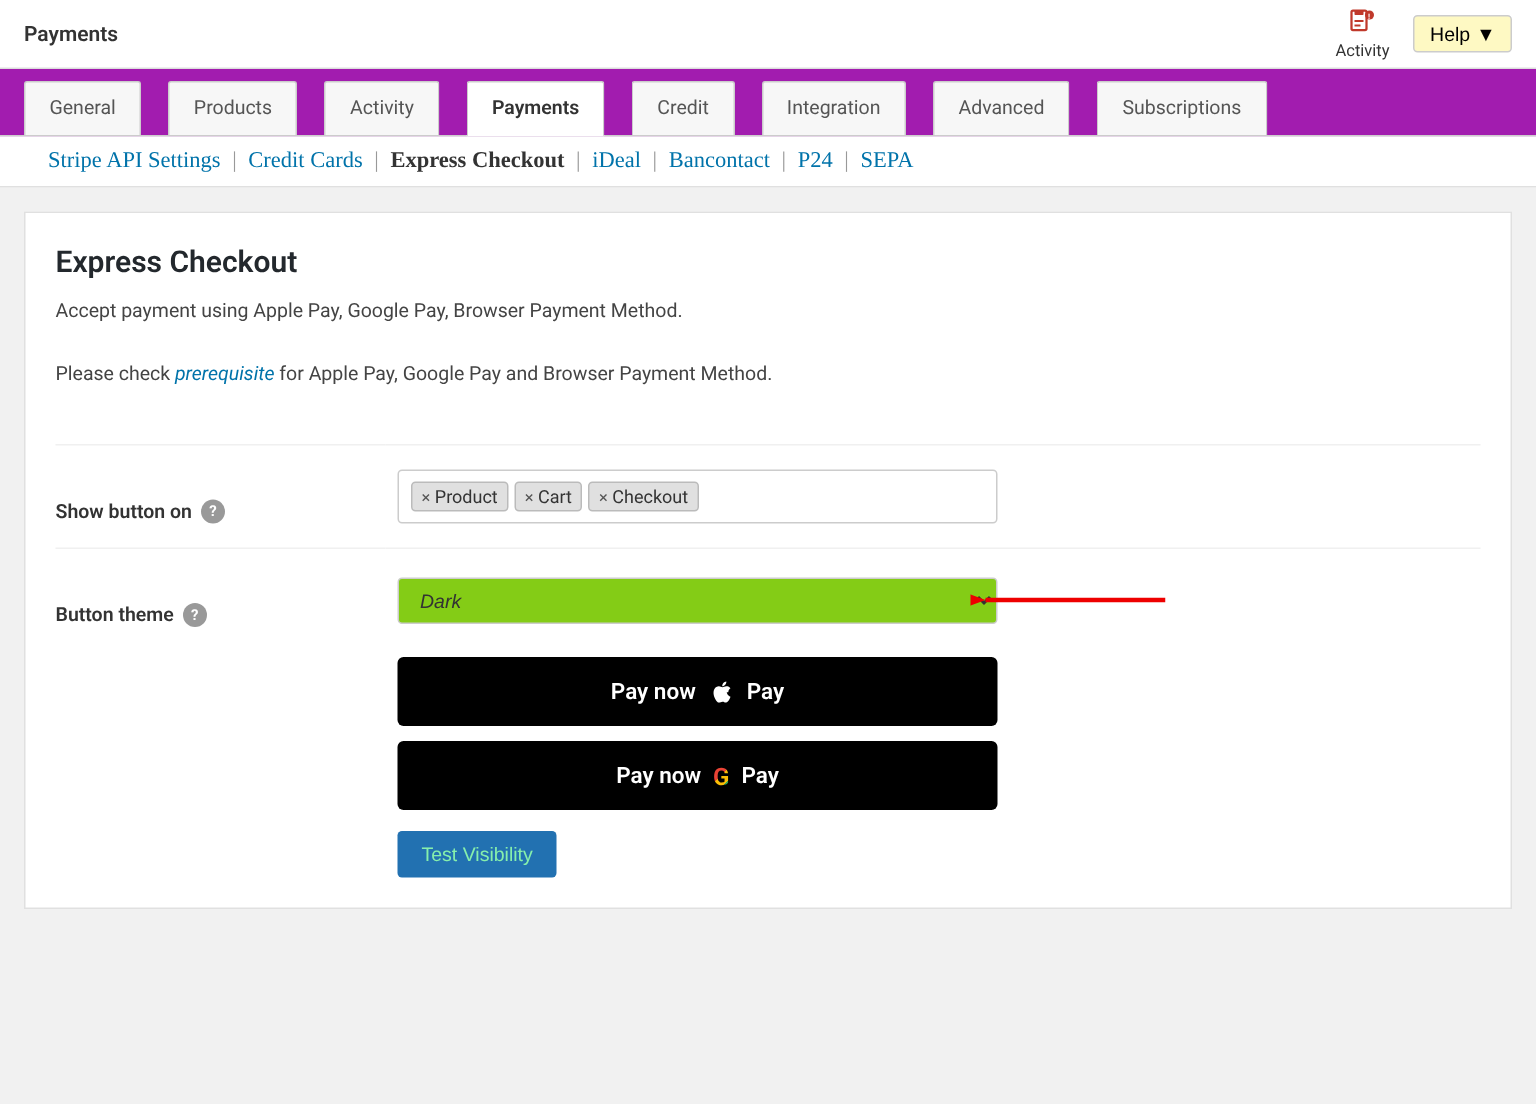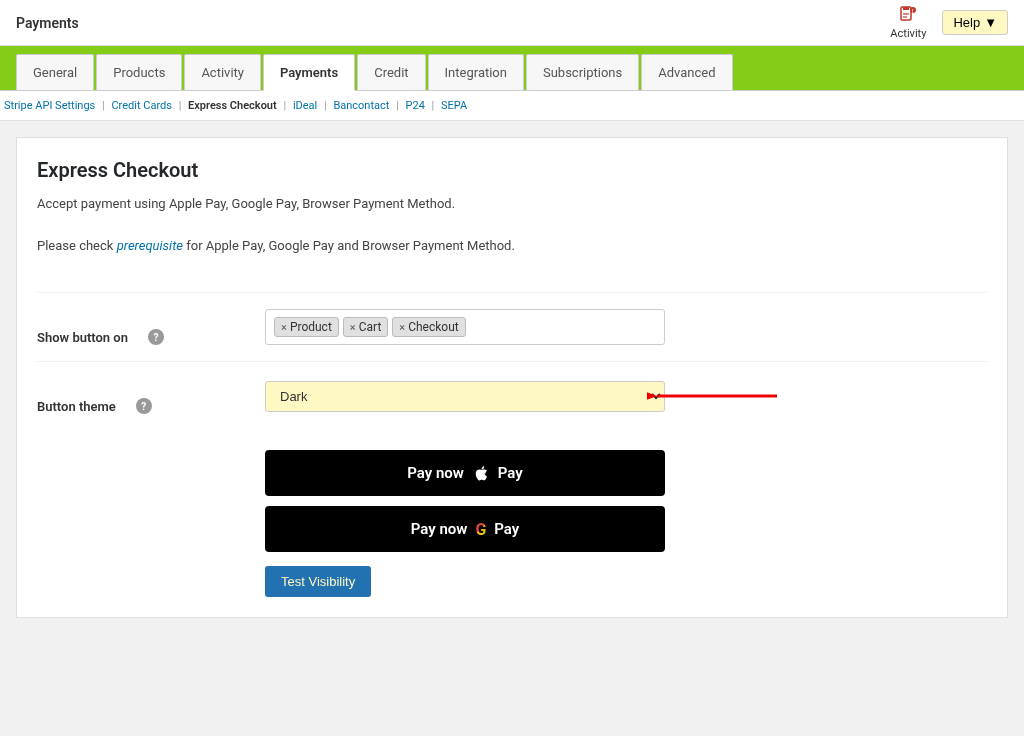--- a/index.html
+++ b/index.html
@@ -46,25 +46,25 @@
       border: 1px solid #ccc;
       border-radius: 3px;
       padding: 4px 10px;
       font-size: 13px;
       cursor: pointer;
       display: flex;
       align-items: flex-end;
       gap: 4px;
     }
     .nav-tabs-bar {
-      background: #84cc16;
+      background: #a21caf;
       border-bottom: 1px solid #ccc;
       padding: 0 16px;
       display: flex;
-      gap: 0;
+      gap: 16px;
     }
     .nav-tab {
       padding: 10px 16px;
       border: 1px solid #ccc;
       border-bottom: none;
       margin-right: 2px;
       margin-top: 8px;
       cursor: pointer;
       background: #f7f7f7;
       font-size: 13px;
@@ -75,23 +75,24 @@
       background: #fff;
       color: #333;
       font-weight: 600;
       border-bottom: 1px solid #fff;
       position: relative;
       z-index: 1;
       margin-bottom: -1px;
     }
     .sub-nav {
       background: #fff;
-      padding: 8px 4px;
+      padding: 8px 32px;
       border-bottom: 1px solid #e0e0e0;
-      font-size: 11px;
+      font-size: 15px;
+      font-family: Liberation Serif, serif;
     }
     .sub-nav a {
       color: #0073aa;
       text-decoration: none;
     }
     .sub-nav .separator { color: #999; margin: 0 4px; }
     .sub-nav .active-link { color: #333; font-weight: 600; }
     .content {
       background: #fff;
       margin: 16px;
@@ -125,21 +126,21 @@
     .form-table tr td:last-child {
       padding: 12px 8px;
       vertical-align: middle;
     }
     .form-table tr {
       border-top: 1px solid #f0f0f0;
     }
     .label-with-help {
       display: flex;
       align-items: center;
-      gap: 20px;
+      gap: 6px;
       margin-top: 20px;
     }
     .help-icon {
       display: inline-flex;
       align-items: center;
       justify-content: center;
       width: 16px;
       height: 16px;
       border-radius: 50%;
       background: #999;
@@ -190,26 +191,27 @@
       font-size: 13px;
       color: #333;
     }
     .select-input {
       border: 1px solid #ccc;
       border-radius: 3px;
       padding: 6px 10px;
       width: 400px;
       font-size: 13px;
       color: #333;
-      background: #fef9c3;
+      background: #84cc16;
       cursor: pointer;
       appearance: auto;
+      font-style: italic;
     }
     .preview-section {
-      margin-top: 20px;
+      margin-top: 4px;
       padding-left: 228px;
     }
     .pay-btn-apple {
       display: flex;
       align-items: center;
       justify-content: center;
       background: #000;
       color: #fff;
       width: 400px;
       height: 46px;
@@ -228,21 +230,21 @@
       width: 400px;
       height: 46px;
       border-radius: 4px;
       font-size: 15px;
       font-weight: 600;
       margin-bottom: 10px;
       gap: 8px;
     }
     .test-visibility-btn {
       background: #2271b1;
-      color: #fef9c3;
+      color: #86efac;
       border: none;
       border-radius: 3px;
       padding: 8px 16px;
       font-size: 13px;
       cursor: pointer;
       margin-top: 4px;
     }
   </style>
 </head>
 <body>
@@ -268,22 +270,22 @@
   </div>
 </div>
 
 <div class="nav-tabs-bar">
   <div class="nav-tab">General</div>
   <div class="nav-tab">Products</div>
   <div class="nav-tab">Activity</div>
   <div class="nav-tab active">Payments</div>
   <div class="nav-tab">Credit</div>
   <div class="nav-tab">Integration</div>
+  <div class="nav-tab">Advanced</div>
   <div class="nav-tab">Subscriptions</div>
-  <div class="nav-tab">Advanced</div>
 </div>
 
 <div class="sub-nav">
   <a href="#">Stripe API Settings</a>
   <span class="separator">|</span>
   <a href="#">Credit Cards</a>
   <span class="separator">|</span>
   <span class="active-link">Express Checkout</span>
   <span class="separator">|</span>
   <a href="#">iDeal</a>

